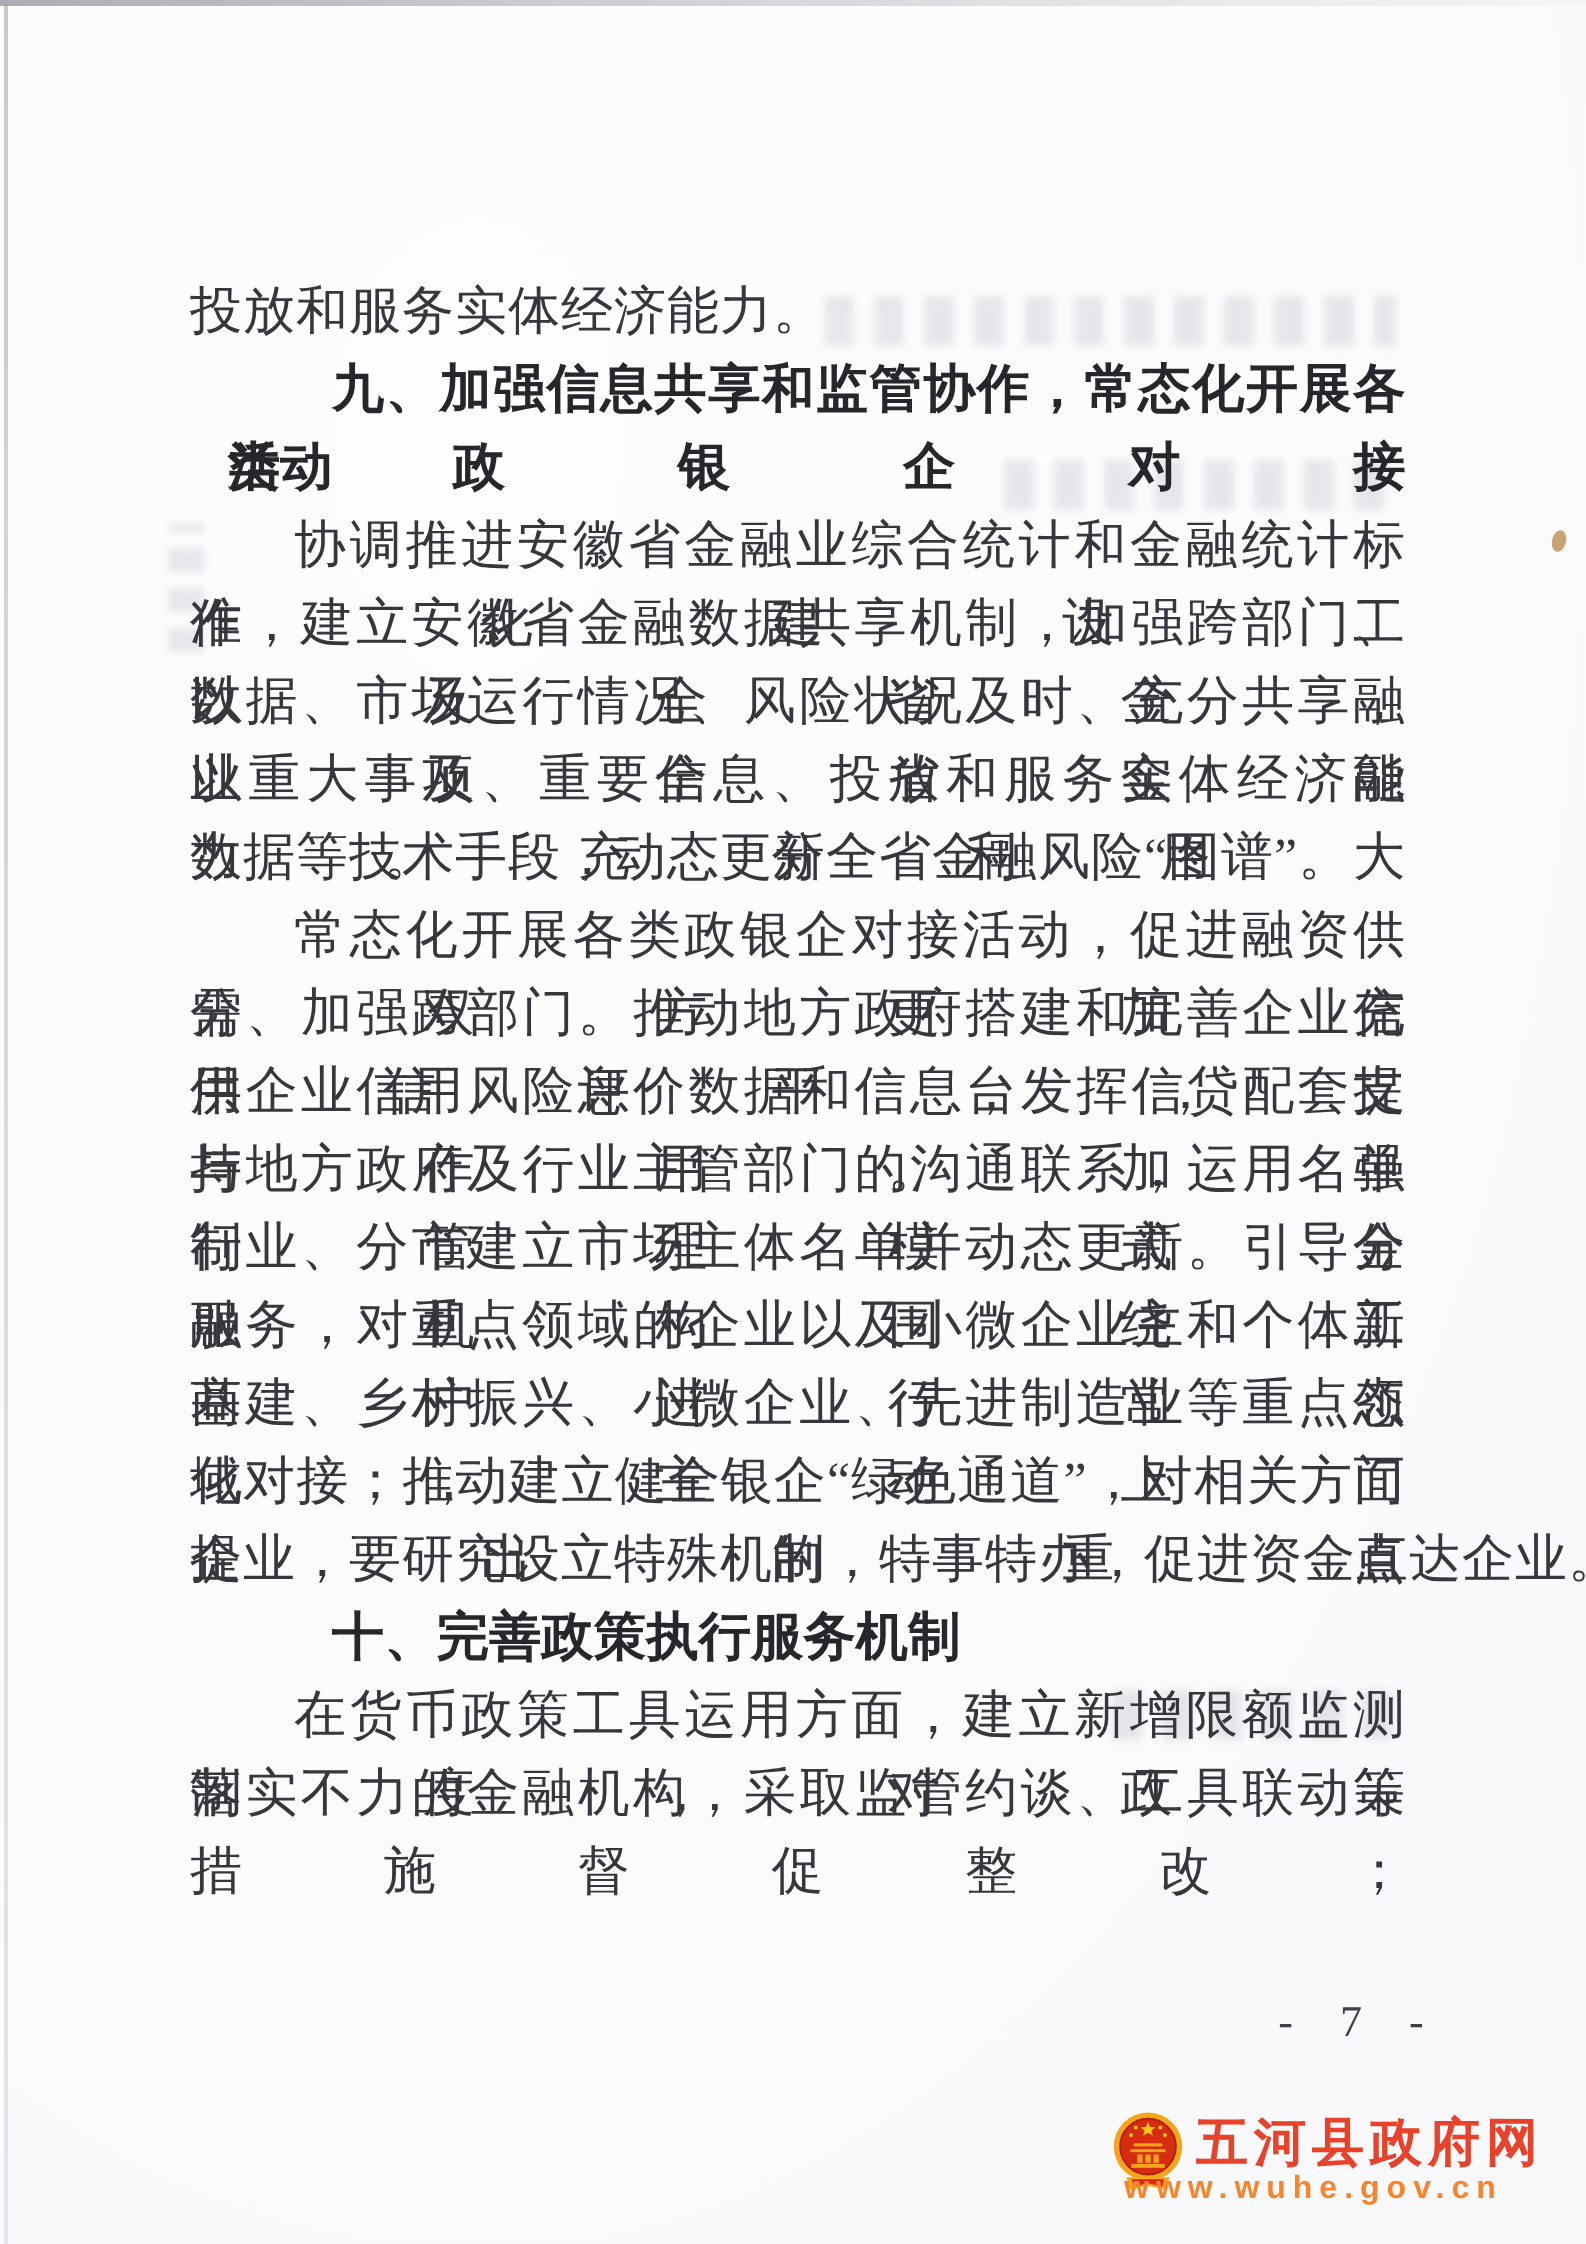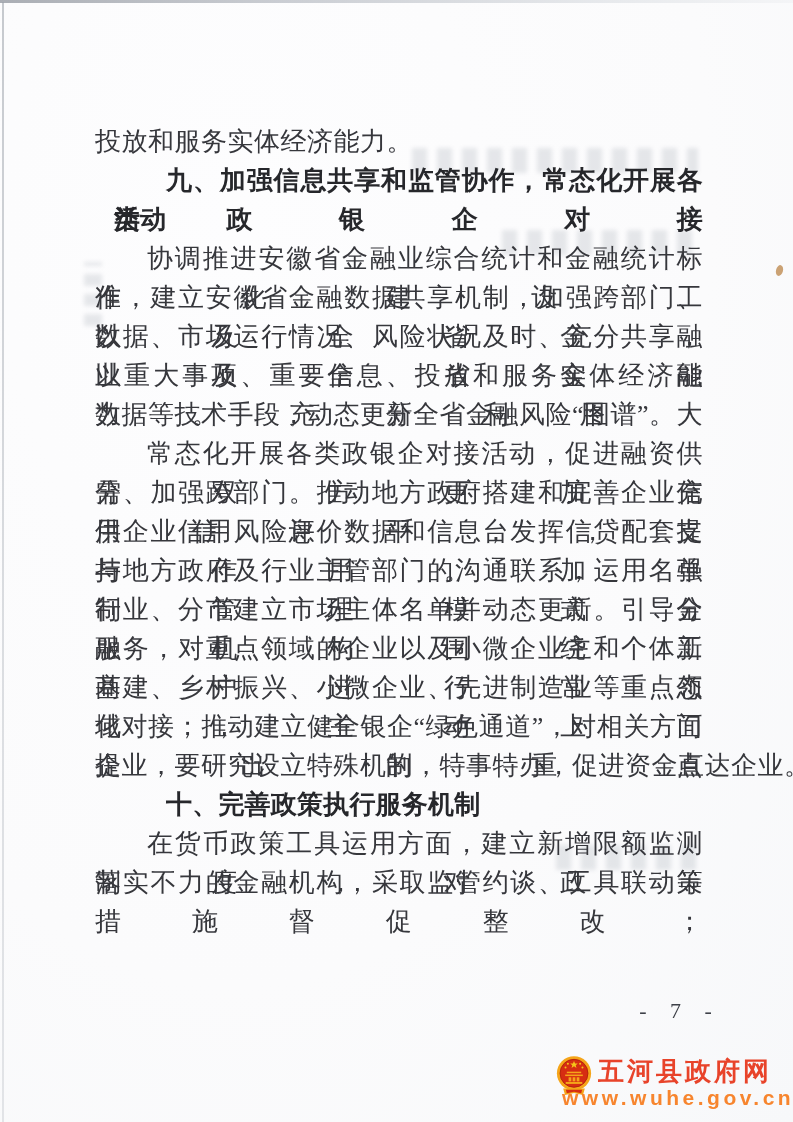--- a/index.html
+++ b/index.html
@@ -24,21 +24,21 @@
   .ghost{position:absolute;filter:blur(2.2px);opacity:.14;
     background:repeating-linear-gradient(90deg,#5d6а7a 0 15px,transparent 15px 25px);
     background:repeating-linear-gradient(90deg,#5d6a7a 0 15px,transparent 15px 25px);}
   .ghost.v{background:repeating-linear-gradient(0deg,#5d6a7a 0 12px,transparent 12px 20px);}
   .g1{left:412px;top:148px;width:286px;height:25px;}
   .g2{left:502px;top:230px;width:198px;height:25px;}
   .g3{left:84px;top:262px;width:18px;height:64px;}
   .g4{left:556px;top:845px;width:148px;height:25px;}
 
   
-  .content{position:absolute;left:95px;top:122px;width:608px;}
+  .content{position:absolute;left:95px;top:136px;width:608px;}
   .ln{
     font-size:26px;line-height:39px;height:39px;
     color:#36373c;text-align:justify;white-space:nowrap;
     letter-spacing:.5px;
   }
   .ln.full{text-align-last:justify;white-space:normal;}
   .ln.indent{text-indent:52px;}
   .ln.heading{
     font-family:"Liberation Sans","DejaVu Sans",sans-serif;
     font-weight:700;color:#26272b;letter-spacing:.2px;margin-left:19px;
@@ -55,21 +55,21 @@
   .site-logo{position:absolute;left:556px;top:1046px;width:215px;height:62px;}
   .emblem{position:absolute;left:0;top:8px;width:36px;height:44px;}
   .site-name{
     position:absolute;left:42px;top:8px;
     font-family:"Liberation Sans","DejaVu Sans",sans-serif;
     font-size:26px;font-weight:700;letter-spacing:3px;white-space:nowrap;
   }
   .site-url{
     position:absolute;left:6px;top:40px;
     font-family:"Liberation Sans","DejaVu Sans",sans-serif;
-    font-size:21px;font-weight:700;letter-spacing:3.5px;white-space:nowrap;
+    font-size:16px;font-weight:700;letter-spacing:3.5px;white-space:nowrap;
   }
 </style>
 </head>
 <body>
 
 <div class="page">
 
   <div class="edge-top"></div>
   <div class="edge-left"></div>
   <div class="ghost g1"></div>

